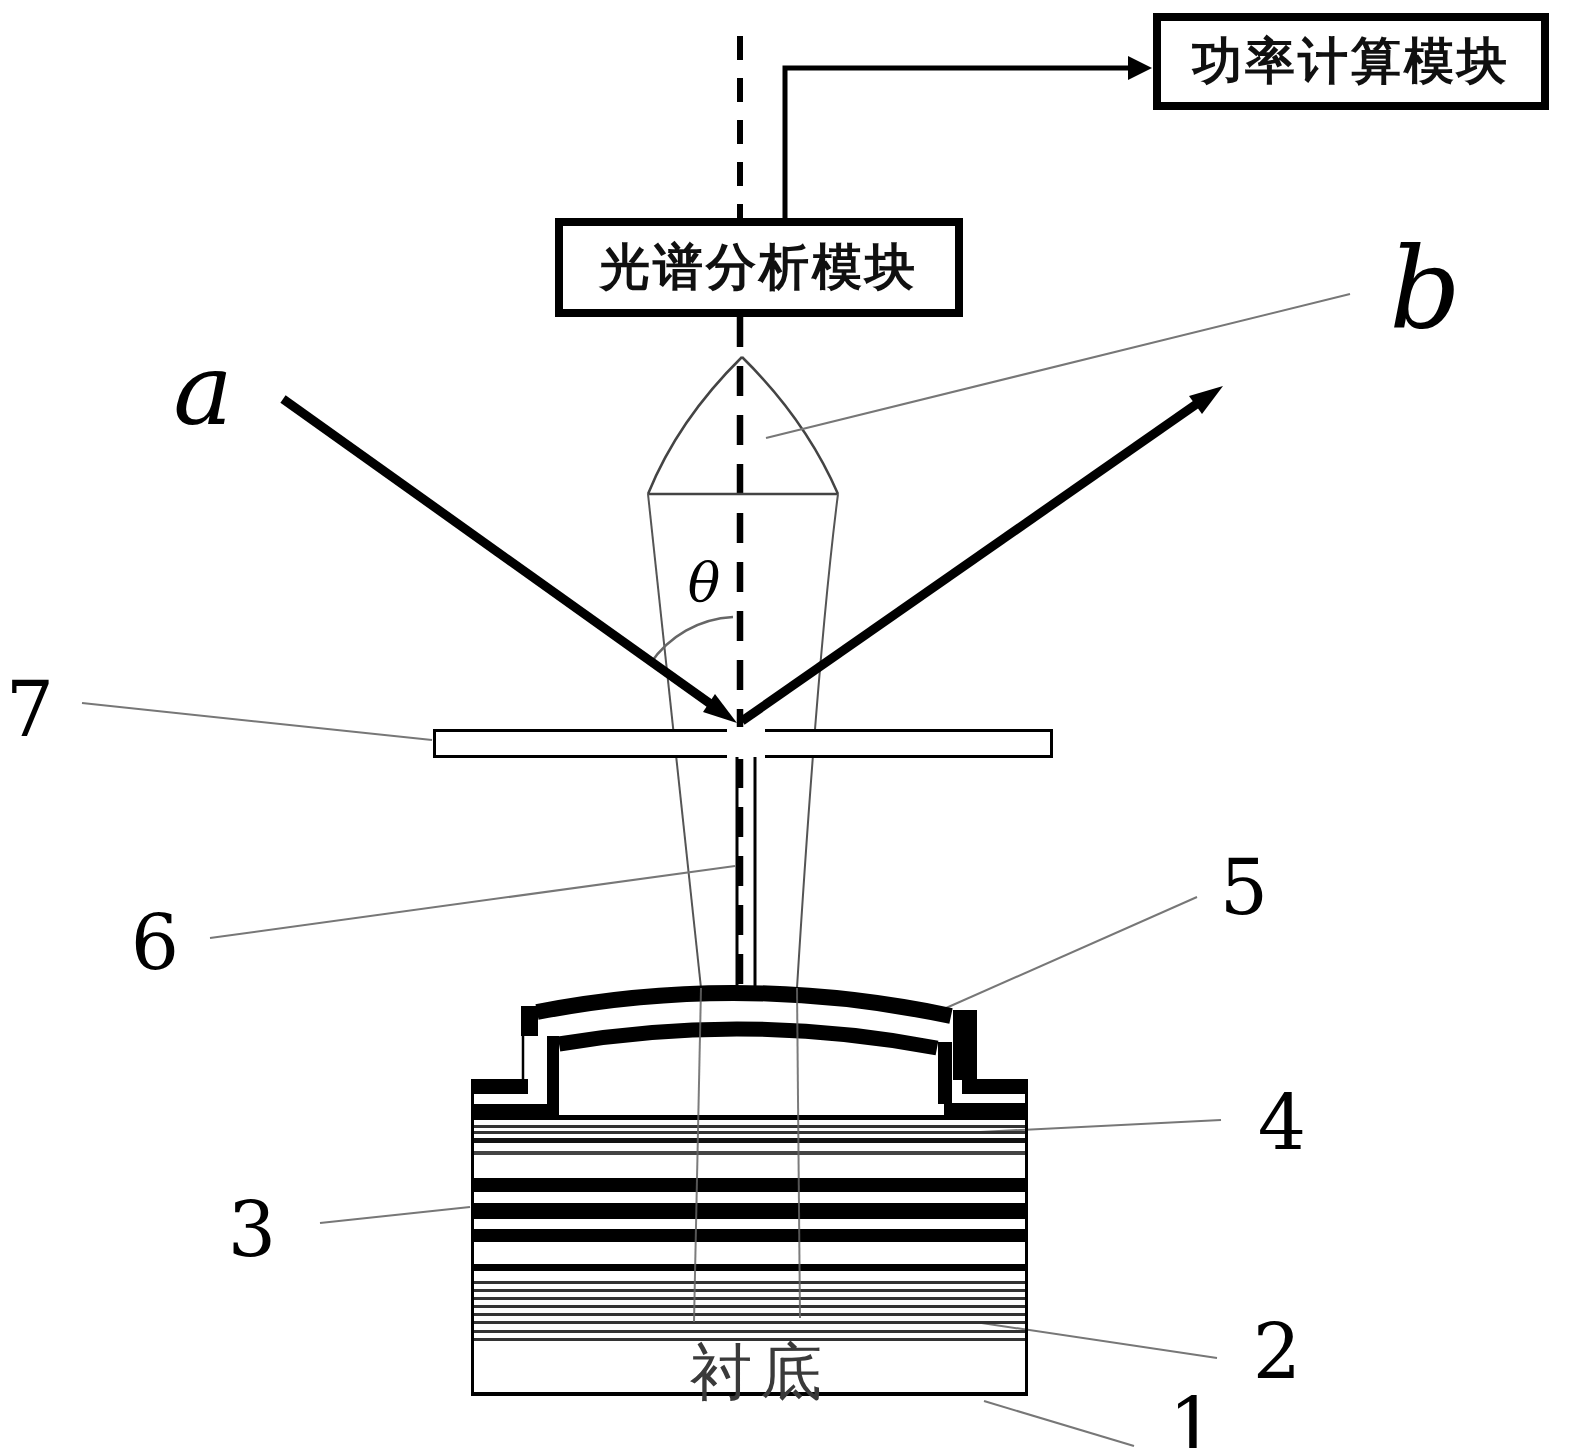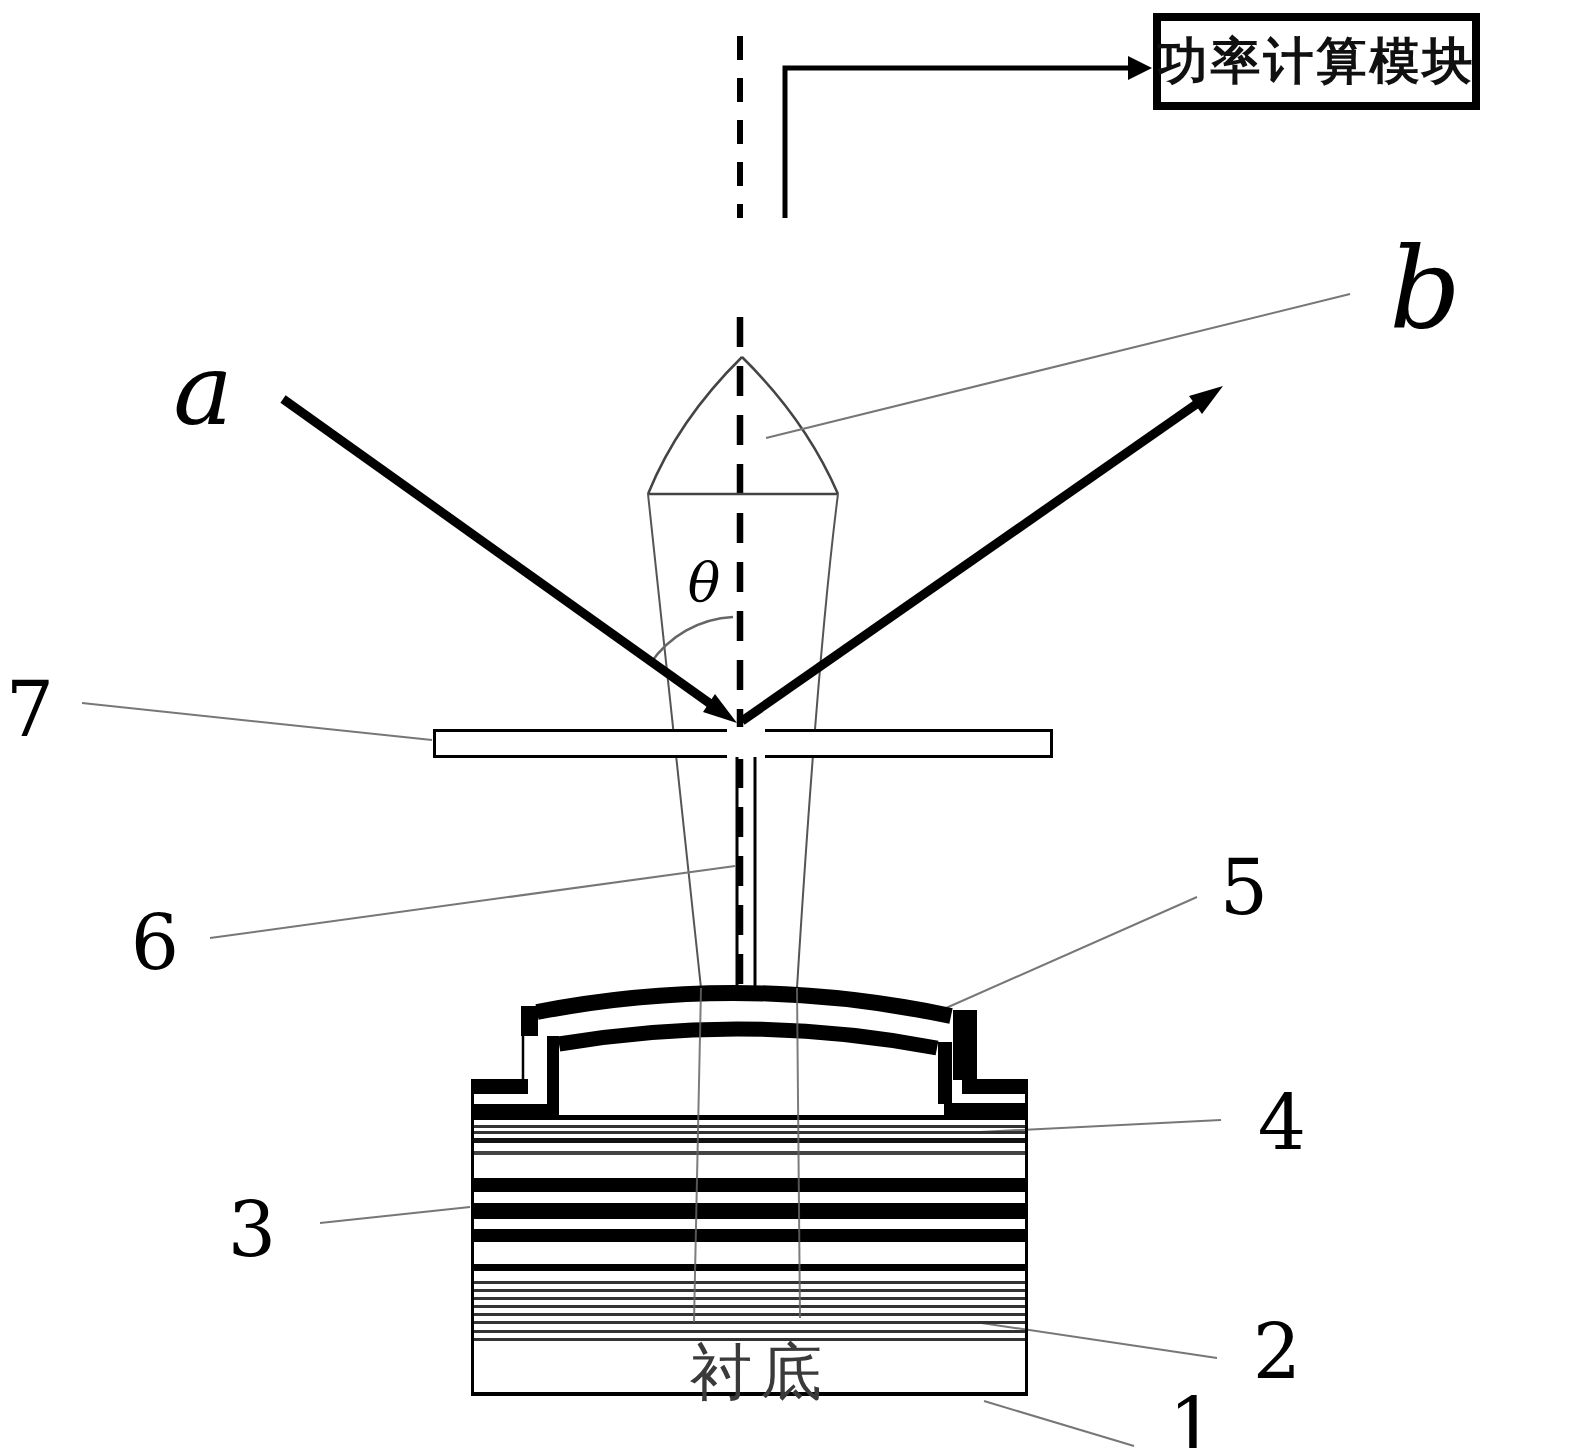--- a/index.html
+++ b/index.html
@@ -15,21 +15,21 @@
     position:absolute;
     box-sizing:border-box;
     border:8px solid #000;
     background:#fff;
     display:flex;align-items:center;justify-content:center;
     font-family:"DejaVu Sans", sans-serif;
     font-size:50px;font-weight:600;color:#101010;
     letter-spacing:3px;white-space:nowrap;
   }
   .box-spectrum{left:555px;top:218px;width:408px;height:99px;}
-  .box-power{left:1153px;top:13px;width:327px;height:97px;}
+  .box-power{left:1153px;top:13px;width:396px;height:97px;}
   .lbl{
     position:absolute;transform:translate(-50%,-50%);
     color:#000;line-height:1;white-space:nowrap;
     font-family:"DejaVu Serif", serif;
   }
   .lbl-italic{font-style:italic;}
   .lbl-a{left:203px;top:390px;font-size:100px;}
   .lbl-b{left:1425px;top:288px;font-size:112px;}
   .lbl-theta{left:704px;top:583px;font-size:54px;}
   .lbl-num{font-size:76px;}
@@ -125,20 +125,23 @@
     <rect x="1025" y="1079" width="3" height="317" fill="#000"></rect>
     <rect x="471" y="1392" width="557" height="4" fill="#000"></rect>
 
     <line x1="701" y1="988" x2="694" y2="1322" stroke="#666" stroke-width="2" opacity="0.85"></line>
     <line x1="797" y1="988" x2="800" y2="1318" stroke="#666" stroke-width="2" opacity="0.85"></line>
   </svg>
 
   <div class="module-box box-power">
     <span>功率计算模块</span>
   </div>
+  <div class="module-box box-spectrum">
+    <span>光谱分析模块</span>
+  </div>
 
   <div class="lbl lbl-italic lbl-a">a</div>
   <div class="lbl lbl-italic lbl-b">b</div>
   <div class="lbl lbl-italic lbl-theta">θ</div>
 
   <div class="lbl lbl-num lbl-7">7</div>
   <div class="lbl lbl-num lbl-6">6</div>
   <div class="lbl lbl-num lbl-5">5</div>
   <div class="lbl lbl-num lbl-4">4</div>
   <div class="lbl lbl-num lbl-3">3</div>

